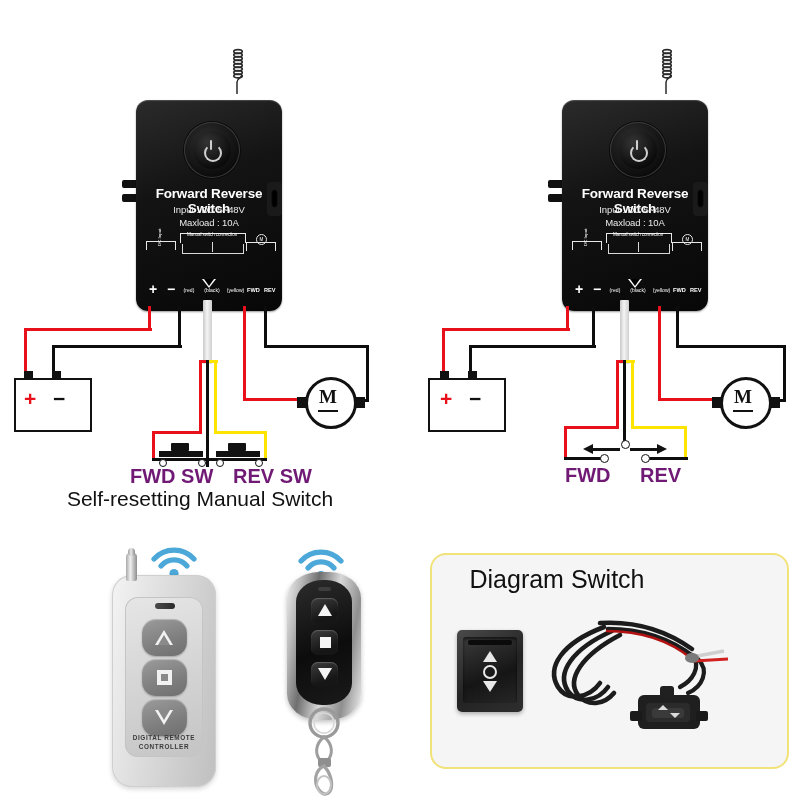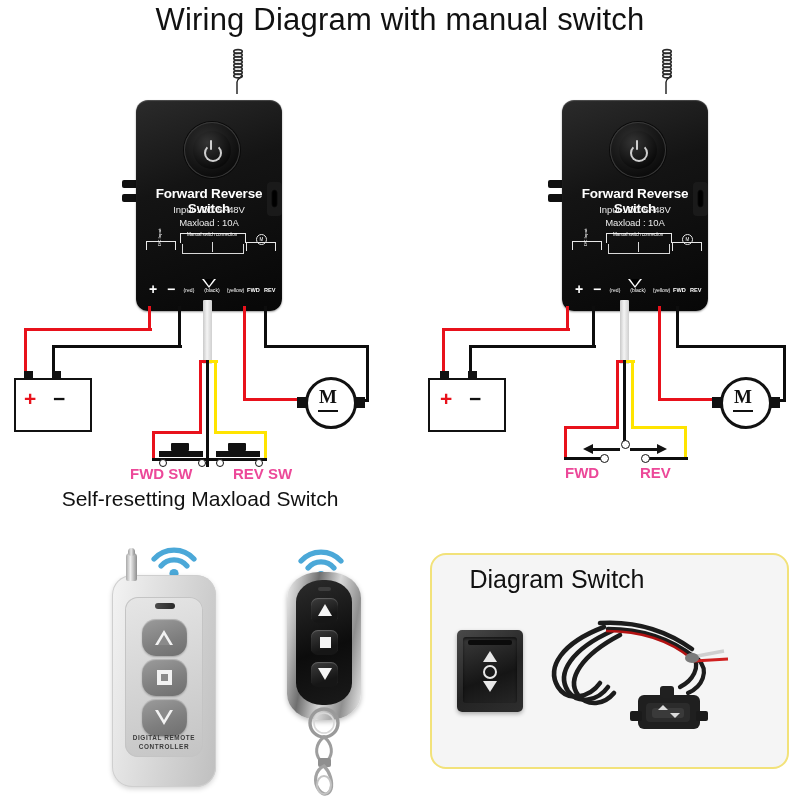--- a/index.html
+++ b/index.html
@@ -137,21 +137,21 @@
   }
   .motor-u{position:absolute;left:10px;top:30px;width:20px;height:2.4px;background:#111;}
   .motor-lug{position:absolute;top:17px;width:10px;height:11px;background:#111;}
 
   
   .pbsw{position:absolute;width:56px;height:22px;}
   .pb-cap{position:absolute;left:14px;top:0px;width:18px;height:8px;background:#111;border-radius:1px;}
   .pb-base{position:absolute;left:2px;top:8px;width:44px;height:5.5px;background:#111;}
   .pb-node{position:absolute;top:15.5px;width:6px;height:6px;border-radius:50%;border:1.7px solid #111;background:#fff;}
 
-  .swlabel{position:absolute;color:#ec4899;font-size:15px;font-weight:bold;}
+  .swlabel{position:absolute;color:#701a75;font-size:20px;font-weight:bold;}
 
   
   .tg-node{position:absolute;width:7px;height:7px;border-radius:50%;border:1.8px solid #111;background:#fff;}
   .tg-arrow{position:absolute;height:3px;background:#111;}
   .tg-arrow:after{
     content:"";position:absolute;top:-4px;width:0;height:0;
     border-top:5.5px solid transparent;border-bottom:5.5px solid transparent;
   }
   .tg-arrow.left:after{left:-9px;border-right:10px solid #111;}
   .tg-arrow.right:after{right:-9px;border-left:10px solid #111;}
@@ -236,21 +236,20 @@
     box-shadow:inset 0 2px 3px rgba(0,0,0,.6);
   }
   .rk-slot{position:absolute;left:5px;top:3px;width:44px;height:5px;background:#0b0b0b;border-radius:2px;}
   .harness{position:absolute;left:110px;top:60px;width:225px;height:130px;}
 </style>
 </head>
 <body>
 
 <div class="stage">
 
-  <div class="title">Wiring Diagram with manual switch</div>
 
   <div class="abs" style="left:0;top:0;width:400px;height:520px;">
 
     <div class="antenna" style="left:226px;top:48px;">
       <svg width="22" height="46" viewBox="0 0 22 46">
         <path d="M11 46 L11 34 C11 30 16 30 16 27" stroke="#1c1c1c" stroke-width="1.4" fill="none"></path>
         <g stroke="#2a2a2a" stroke-width="1.7" fill="none">
           <ellipse cx="12" cy="28" rx="4.2" ry="1.9"></ellipse>
           <ellipse cx="12" cy="24.5" rx="4.2" ry="1.9"></ellipse>
           <ellipse cx="12" cy="21" rx="4.2" ry="1.9"></ellipse>
@@ -362,21 +361,21 @@
     <div class="pbsw" style="left:214px;top:443px;">
       <div class="pb-cap"></div>
       <div class="pb-base"></div>
       <div class="pb-node" style="left:2px;"></div>
       <div class="pb-node" style="left:41px;"></div>
     </div>
 
     <div class="swlabel" style="left:130px;top:465px;">FWD SW</div>
     <div class="swlabel" style="left:233px;top:465px;">REV SW</div>
 
-    <div class="caption" style="left:0;top:487px;width:400px;">Self-resetting Maxload Switch</div>
+    <div class="caption" style="left:0;top:487px;width:400px;">Self-resetting Manual Switch</div>
   </div>
 
   <div class="abs" style="left:400px;top:0;width:400px;height:520px;">
 
     <div class="antenna" style="left:255px;top:48px;">
       <svg width="22" height="46" viewBox="0 0 22 46">
         <path d="M11 46 L11 34 C11 30 16 30 16 27" stroke="#1c1c1c" stroke-width="1.4" fill="none"></path>
         <g stroke="#2a2a2a" stroke-width="1.7" fill="none">
           <ellipse cx="12" cy="28" rx="4.2" ry="1.9"></ellipse>
           <ellipse cx="12" cy="24.5" rx="4.2" ry="1.9"></ellipse>

